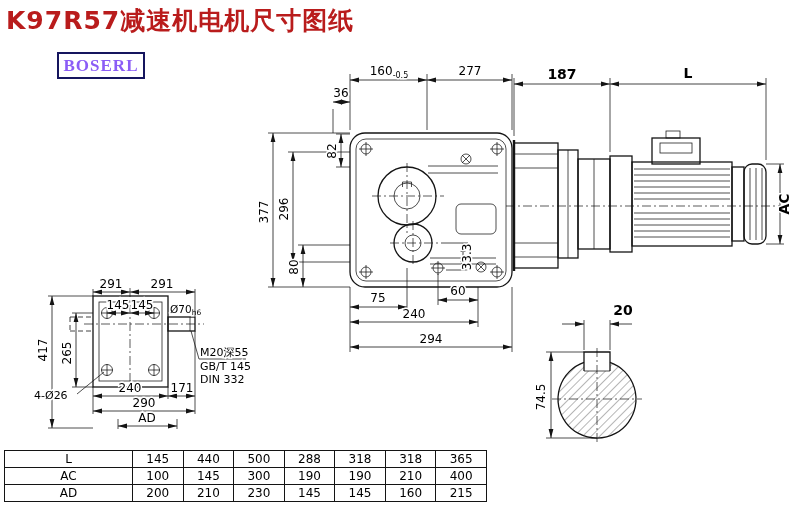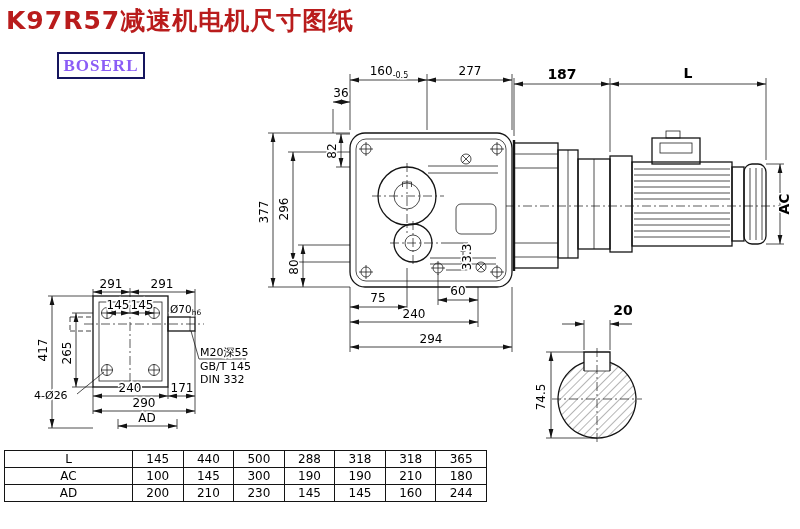--- a/index.html
+++ b/index.html
@@ -259,28 +259,28 @@
       <td>365</td>
     </tr>
     <tr>
       <td>AC</td>
       <td>100</td>
       <td>145</td>
       <td>300</td>
       <td>190</td>
       <td>190</td>
       <td>210</td>
-      <td>180</td>
+      <td>400</td>
     </tr>
     <tr>
       <td>AD</td>
       <td>200</td>
       <td>210</td>
       <td>230</td>
       <td>145</td>
       <td>145</td>
       <td>160</td>
-      <td>244</td>
+      <td>215</td>
     </tr>
   </tbody>
     </table>
 
 </div>
 
 </body></html>

